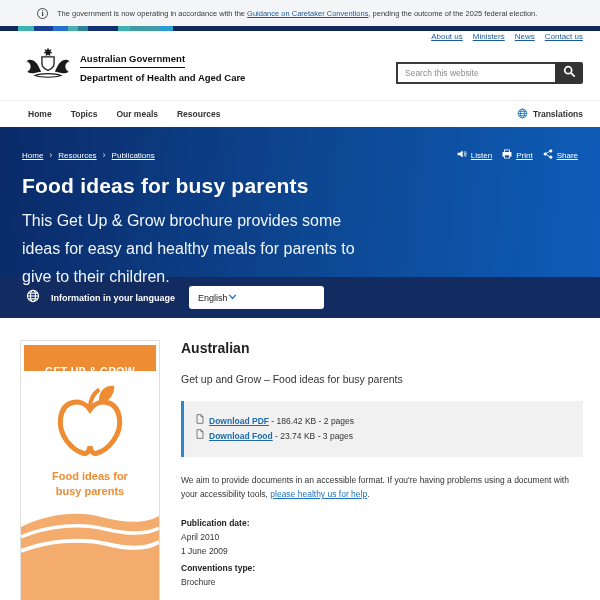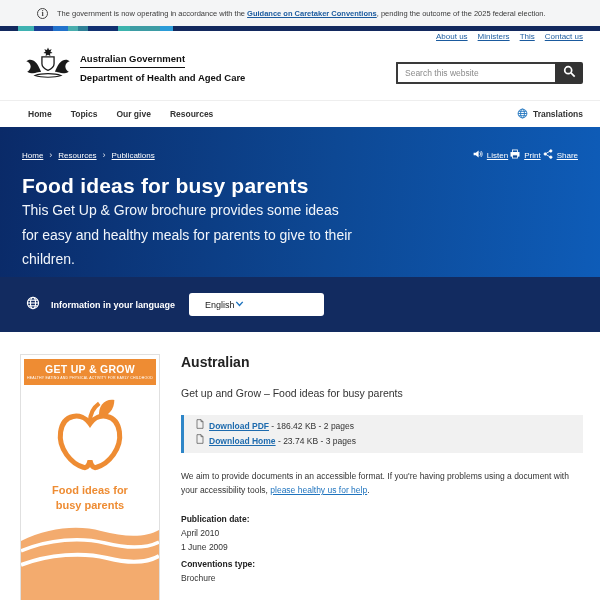--- a/index.html
+++ b/index.html
@@ -5,21 +5,21 @@
   * { margin:0; padding:0; box-sizing:border-box; }
   html,body { width:600px; height:600px; overflow:hidden; background:#fff;
     font-family:"Liberation Sans", sans-serif; }
 
   
   .banner { height:26px; background:#f4f5f6; display:flex; align-items:center;
     padding-left:37px; font-size:7.5px; color:#3a3a3a; }
   .banner .info { width:11px; height:11px; border:1px solid #444; border-radius:50%;
     display:inline-flex; align-items:center; justify-content:center; font-size:8px;
     font-weight:bold; color:#444; margin-right:9px; flex-shrink:0; font-family:"Liberation Serif",serif; }
-  .banner a { color:#1a5a9e;font-weight:bold; }
+  .banner a { color:#1a5a9e; }
 
   
   .stripe { height:5px; background:linear-gradient(90deg,
     #13295e 0 18px, #3fb2b2 18px 34px, #1a3e94 34px 53px, #2272cc 53px 68px,
     #49aeae 68px 78px, #2e8097 78px 88px, #113071 88px 118px, #3cb3ad 118px 130px,
     #3d9ca4 130px 160px, #2b9cd8 160px 173px, #13295e 173px 100%); }
 
   
   .header { height:69px; background:#fff; padding:0 17px 0 22px; position:relative; }
   .crest-wrap { position:absolute; left:22px; top:8px; display:flex; align-items:center; }
@@ -46,56 +46,56 @@
     font-size:8.5px; font-weight:600; color:#333; }
   .nav .right svg { width:11px; height:11px; color:#1e73be; }
 
   
   .hero { height:150px; background:linear-gradient(95deg,#0a2a68 0%,#0d4894 55%,#0e5cb8 100%);
     padding:22px 22px 0 22px; color:#fff; }
   .hero-top { display:flex; justify-content:space-between; align-items:center; }
   .breadcrumb { font-size:8px; display:flex; align-items:center; gap:6px; }
   .breadcrumb a { color:#fff; }
   .breadcrumb .sep { font-size:9px; opacity:.85; }
-  .utilities { display:flex; gap:2px; font-size:8px; align-items:center; }
+  .utilities { display:flex; gap:10px; font-size:8px; align-items:center; }
   .utilities .util { display:flex; align-items:center; gap:4px; }
   .utilities a { color:#fff; }
   .utilities svg { width:10px; height:10px; }
   .hero h1 { font-size:21px; font-weight:bold; margin-top:13px; letter-spacing:.2px; }
-  .hero .sub { font-size:14px; line-height:1.75; max-width:335px; color:#f2f6fb; }
-
-  
-  .langbar { height:55px; background:#122b60; display:flex; align-items:center; padding:0 26px; }
+  .hero .sub { font-size:16px; line-height:1.75; margin-top:9px; max-width:335px; color:#f2f6fb; }
+
+  
+  .langbar { height:41px; background:#122b60; display:flex; align-items:center; padding:0 26px; }
   .langbar svg { width:14px; height:14px; color:#fff; }
   .langbar .lab { color:#fff; font-size:9px; font-weight:bold; margin:0 14px 0 11px; }
   .lang-select { width:135px; height:23px; background:#fff; border-radius:3px; display:flex;
-    align-items:center; padding:0 16px; font-size:9px; color:#222; cursor:pointer; }
+    align-items:center; padding:0 9px; font-size:9px; color:#222; cursor:pointer; }
   .lang-select svg { width:9px; height:9px; margin-left:auto; color:#1e73be; }
 
   
   .main { display:flex; padding:22px 17px 0 20px; gap:21px; }
 
   
   .cover { width:140px; height:300px; flex-shrink:0; background:#fff;
     border:1px solid #e0e0e0; position:relative; overflow:hidden; }
   .cover-band { margin:4px 3px 0 3px; background:#ee8c33; height:26px; text-align:center;
-    padding-top:4px; }
+    padding-top:20px; }
   .cover-band .brand { color:#fff; font-weight:bold; font-size:10.5px; letter-spacing:.3px; }
   .cover-band .brand-sub { color:#fff; font-size:3.5px; letter-spacing:.2px; margin-top:1px; }
   .apple { display:block; margin:10px auto 0 auto; width:86px; height:84px; }
   .cover-title { color:#ee8c33; font-size:11px; font-weight:bold; text-align:center;
     line-height:1.35; margin:4px auto 0 auto; width:100px; }
   .waves { position:absolute; left:0; bottom:0; width:138px; height:150px; }
 
   
   .col { flex:1; color:#333; }
   .col h2 { font-size:14px; font-weight:bold; color:#222; }
   .col .subhead { font-size:10.5px; margin-top:17px; color:#333; }
   .dl-box { margin-top:16px; background:#f1f1f1; border-left:3px solid #2e86c8;
-    padding:4px 12px; font-size:8.5px; line-height:1.75; }
+    padding:13px 12px; font-size:8.5px; line-height:1.75; }
   .dl-box .row { display:flex; align-items:center; gap:5px; }
   .dl-box a { color:#1e6bae; font-weight:bold; }
   .dl-box svg { width:8px; height:10px; flex-shrink:0; }
   .access { font-size:8.5px; line-height:1.7; margin-top:16px; max-width:400px; }
   .access a { color:#1e73be; }
   .meta { margin-top:16px; font-size:8.5px; }
   .meta .lab { font-weight:bold; color:#222; margin-top:7px; }
   .meta .val { margin-top:4px; }
 </style>
 </head>
@@ -120,41 +120,41 @@
       </svg>
     </span>
     <span class="dept">
       <span class="gov">Australian Government</span>
       <div class="name">Department of Health and Aged Care</div>
     </span>
   </div>
   <div class="quick-links">
     <a href="#">About us</a>
     <a href="#">Ministers</a>
-    <a href="#">This</a>
+    <a href="#">News</a>
     <a href="#">Contact us</a>
   </div>
   <div class="searchbar">
     <input type="text" placeholder="Search this website" style="">
     <button>
       <span>
         <svg width="13" height="13" viewBox="0 0 15 15" fill="none" stroke="#fff" stroke-width="2">
           <circle cx="6" cy="6" r="4"></circle>
             <line x1="9.2" y1="9.2" x2="13.5" y2="13.5"></line>
         </svg>
       </span>
     </button>
   </div>
 </div>
 
 <div class="nav">
   <div class="items">
     <a href="#">Home</a>
     <a href="#">Topics</a>
-    <a href="#">Our give</a>
+    <a href="#">Our meals</a>
     <a href="#">Resources</a>
   </div>
   <div class="right">
     <span>
       <svg viewBox="0 0 20 20" fill="none" stroke="currentColor" stroke-width="1.6">
         <circle cx="10" cy="10" r="8"></circle>
           <ellipse cx="10" cy="10" rx="3.6" ry="8"></ellipse>
         <line x1="2" y1="10" x2="18" y2="10"></line>
           <line x1="3.2" y1="6" x2="16.8" y2="6"></line>
         <line x1="3.2" y1="14" x2="16.8" y2="14"></line>
@@ -270,21 +270,21 @@
         </span>
         <span><a href="#">Download PDF</a><span> - 186.42 KB - 2 pages</span></span>
       </div>
       <div class="row">
         <span>
           <svg viewBox="0 0 12 15" fill="none" stroke="#555" stroke-width="1.1">
             <path d="M1.5 1 h6 l3 3 v10 h-9 z"></path>
               <path d="M7.5 1 v3 h3"></path>
           </svg>
         </span>
-        <span><a href="#">Download Home</a><span> - 23.74 KB - 3 pages</span></span>
+        <span><a href="#">Download Food</a><span> - 23.74 KB - 3 pages</span></span>
       </div>
     </div>
 
     <div class="access">
       <span>We aim to provide documents in an accessible format. If you're having problems using a document with your accessibility tools, </span><a href="#">please healthy us for help</a><span>.</span>
     </div>
 
     <div class="meta">
       <div class="lab">Publication date:</div>
       <div class="val">April 2010</div>

